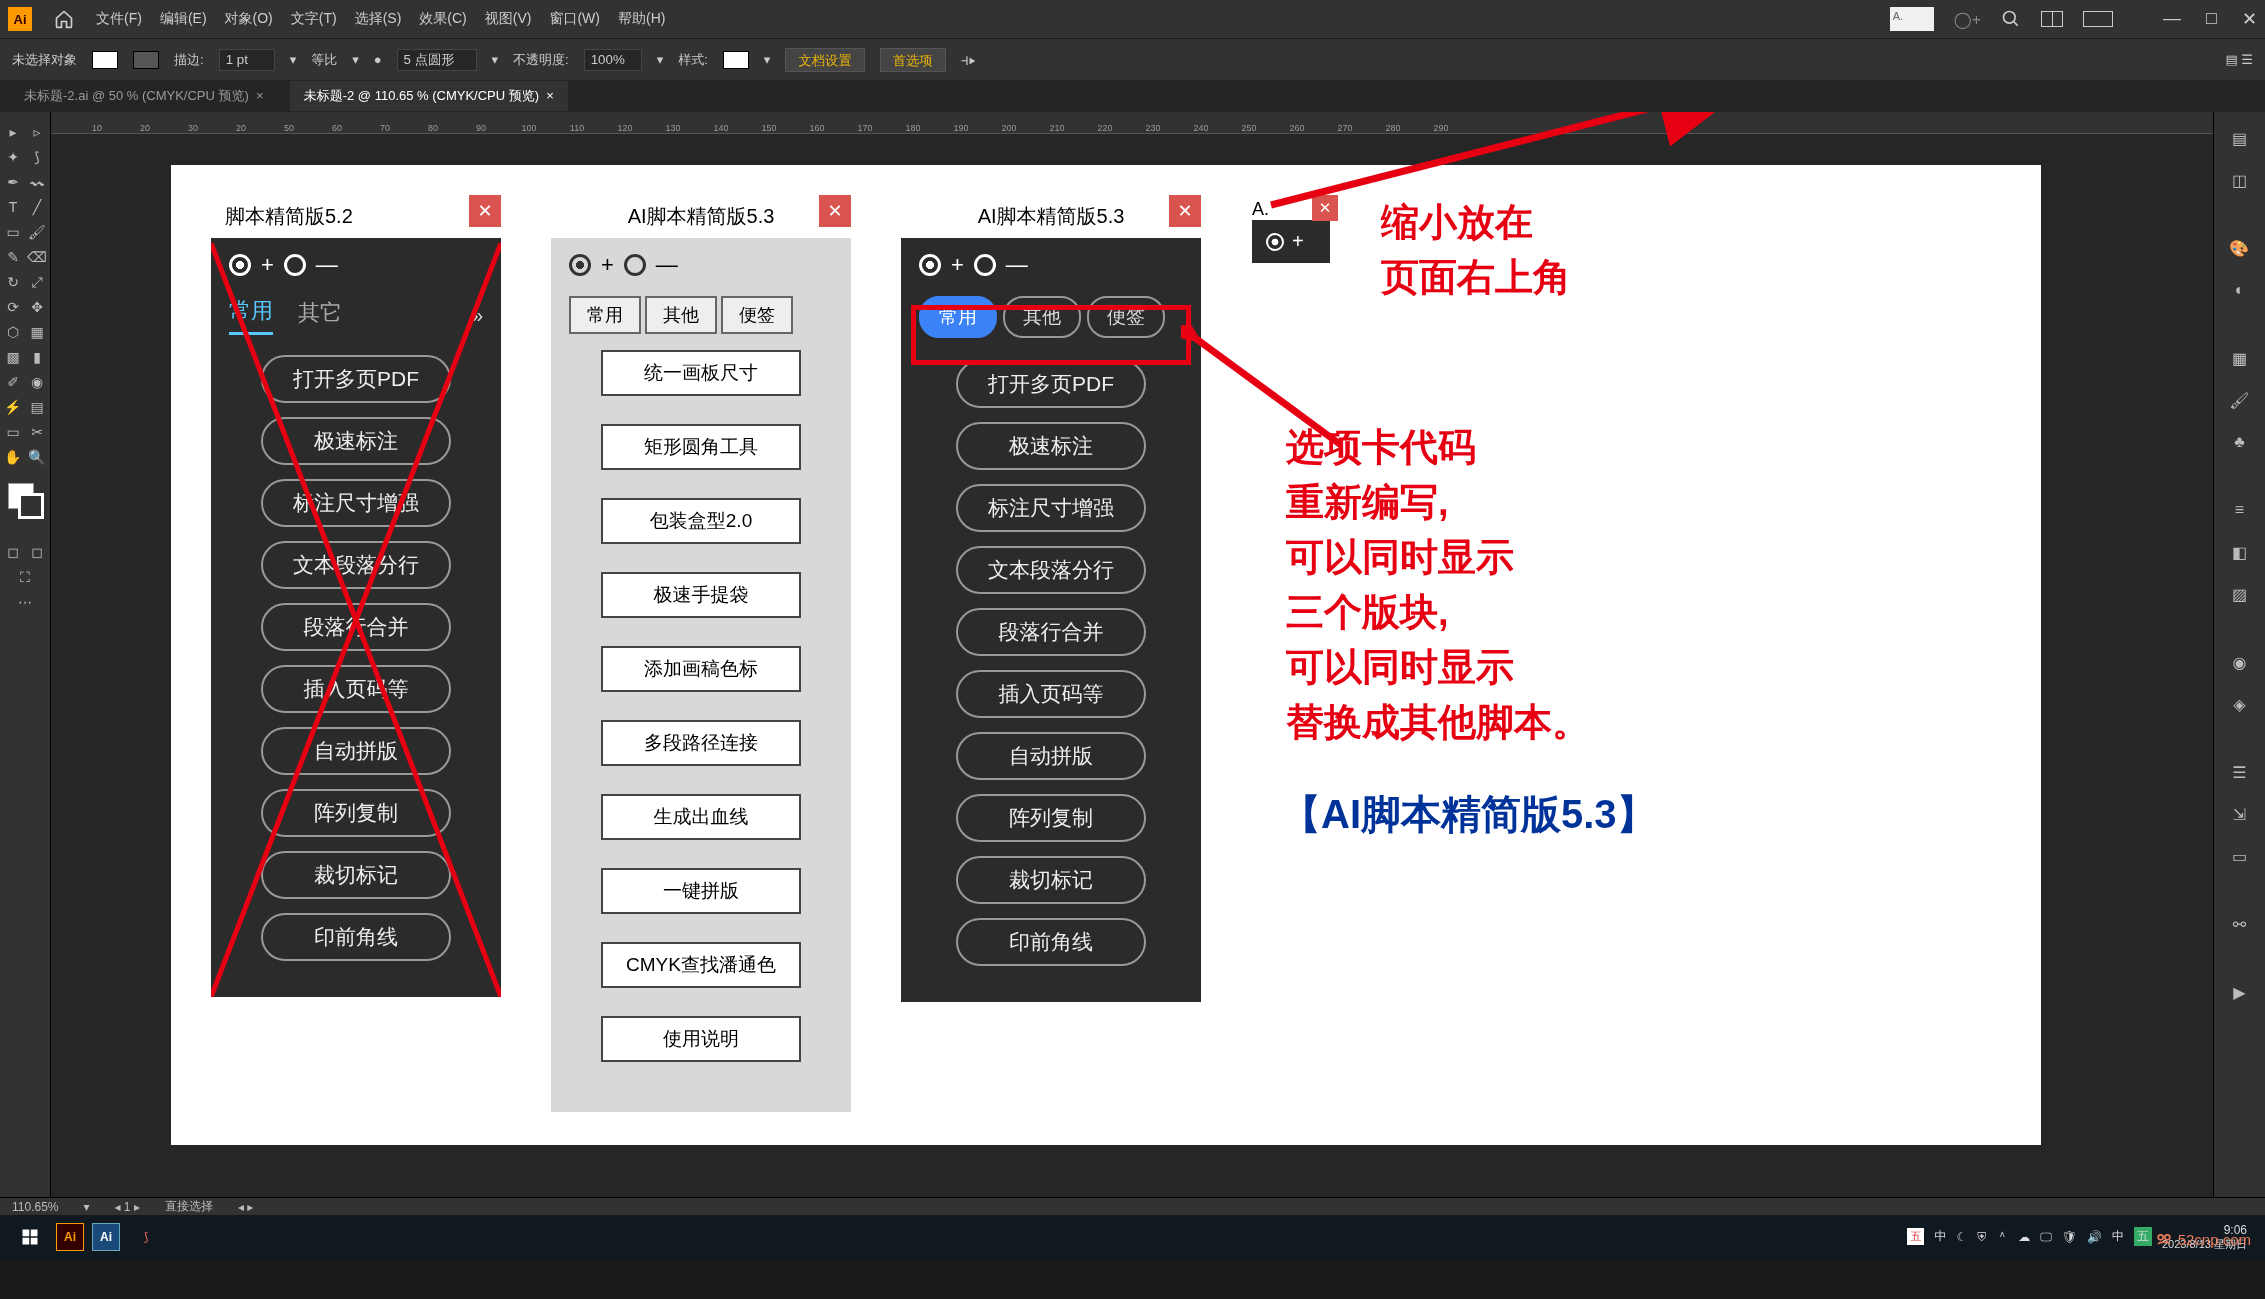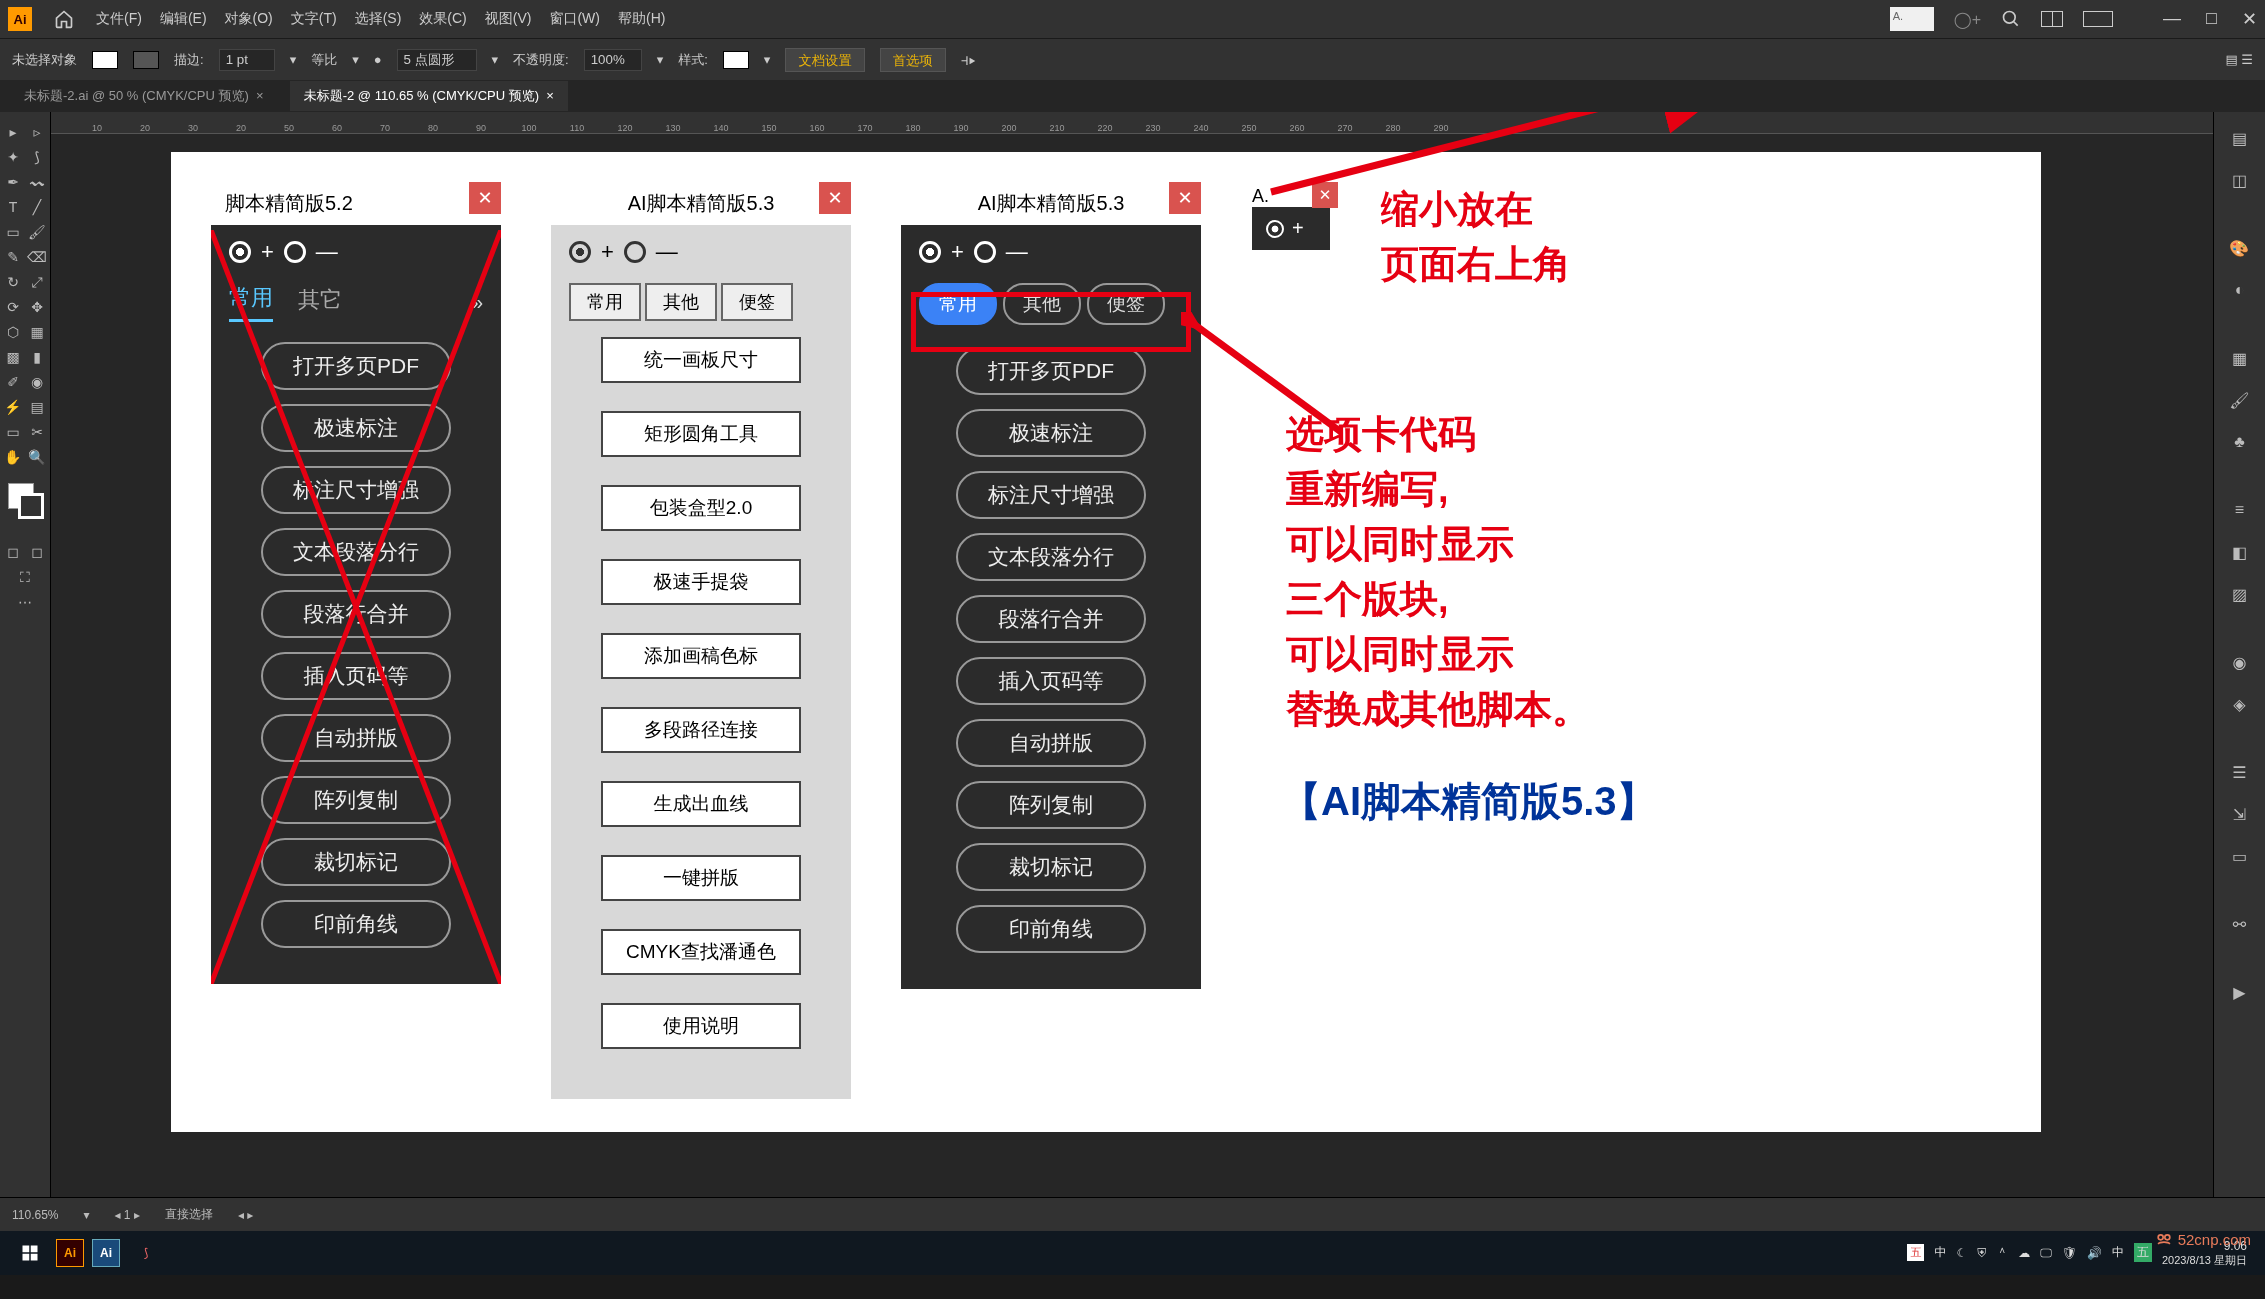--- a/index.html
+++ b/index.html
@@ -24,25 +24,25 @@
 .toolbox{width:51px;background:#323232;border-right:1px solid #000;padding:6px 0}
 .tool-row{display:flex;justify-content:center;gap:2px;margin:3px 0}
 .tool{width:22px;height:22px;display:flex;align-items:center;justify-content:center;color:#bbb;font-size:14px}
 .tool.single{width:44px}
 .swatches{margin-top:15px;position:relative;height:50px}
 .sw-fill{width:26px;height:26px;background:#fff;border:1px solid #999;position:absolute;left:8px;top:0}
 .sw-stroke{width:26px;height:26px;background:#323232;border:3px solid #fff;position:absolute;left:18px;top:10px}
 .canvas{flex:1;background:#262626;position:relative;overflow:hidden}
 .ruler-h{height:22px;background:#323232;border-bottom:1px solid #555;font-size:9px;color:#999;display:flex;align-items:flex-end;padding-left:22px}
 .ruler-tick{width:48px;text-align:center}
-.artboard{position:absolute;left:120px;top:40px;width:1870px;height:980px;background:#fff}
+.artboard{position:absolute;left:120px;top:53px;width:1870px;height:980px;background:#fff}
 .right-panels{width:52px;background:#323232;border-left:1px solid #000;display:flex;flex-direction:column;align-items:center;padding-top:8px;gap:6px}
 .rp-icon{width:36px;height:36px;display:flex;align-items:center;justify-content:center;color:#bbb;font-size:16px}
 .rp-gap{height:20px}
-.statusbar{height:34px;background:#323232;display:flex;align-items:center;padding:0 12px;font-size:12px;color:#bbb;gap:25px;border-top:1px solid #000}
+.statusbar{height:18px;background:#323232;display:flex;align-items:center;padding:0 12px;font-size:12px;color:#bbb;gap:25px;border-top:1px solid #000}
 .taskbar{height:44px;background:#101820;display:flex;align-items:center;padding:0 8px}
 .tb-btn{width:44px;height:36px;display:flex;align-items:center;justify-content:center;color:#fff}
 .tb-ai{width:28px;height:28px;background:#330000;border:1px solid #ff9a00;color:#ff9a00;font-size:12px;font-weight:bold;display:flex;align-items:center;justify-content:center;margin:0 4px}
 .tb-right{margin-left:auto;display:flex;align-items:center;gap:10px;font-size:12px;color:#ddd}
 .tb-clock{text-align:right;line-height:1.2;margin-right:10px}
 
 
 .panel{position:absolute;font-size:18px}
 .panel-hdr{background:#fff;padding:8px 14px;font-size:20px;color:#000;position:relative}
 .panel-close{position:absolute;right:0;top:0;width:32px;height:32px;background:#d9534f;color:#fff;display:flex;align-items:center;justify-content:center;font-size:18px}

